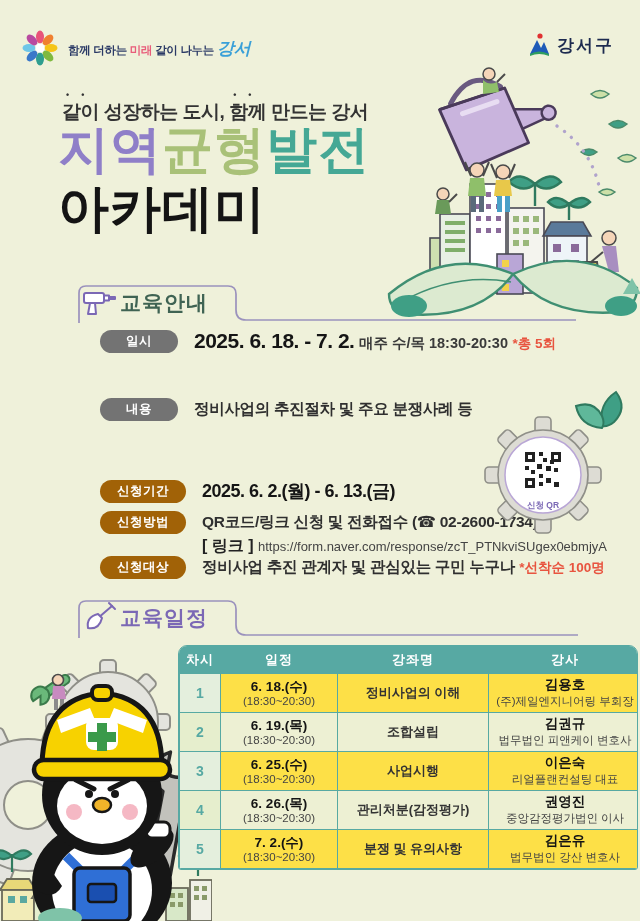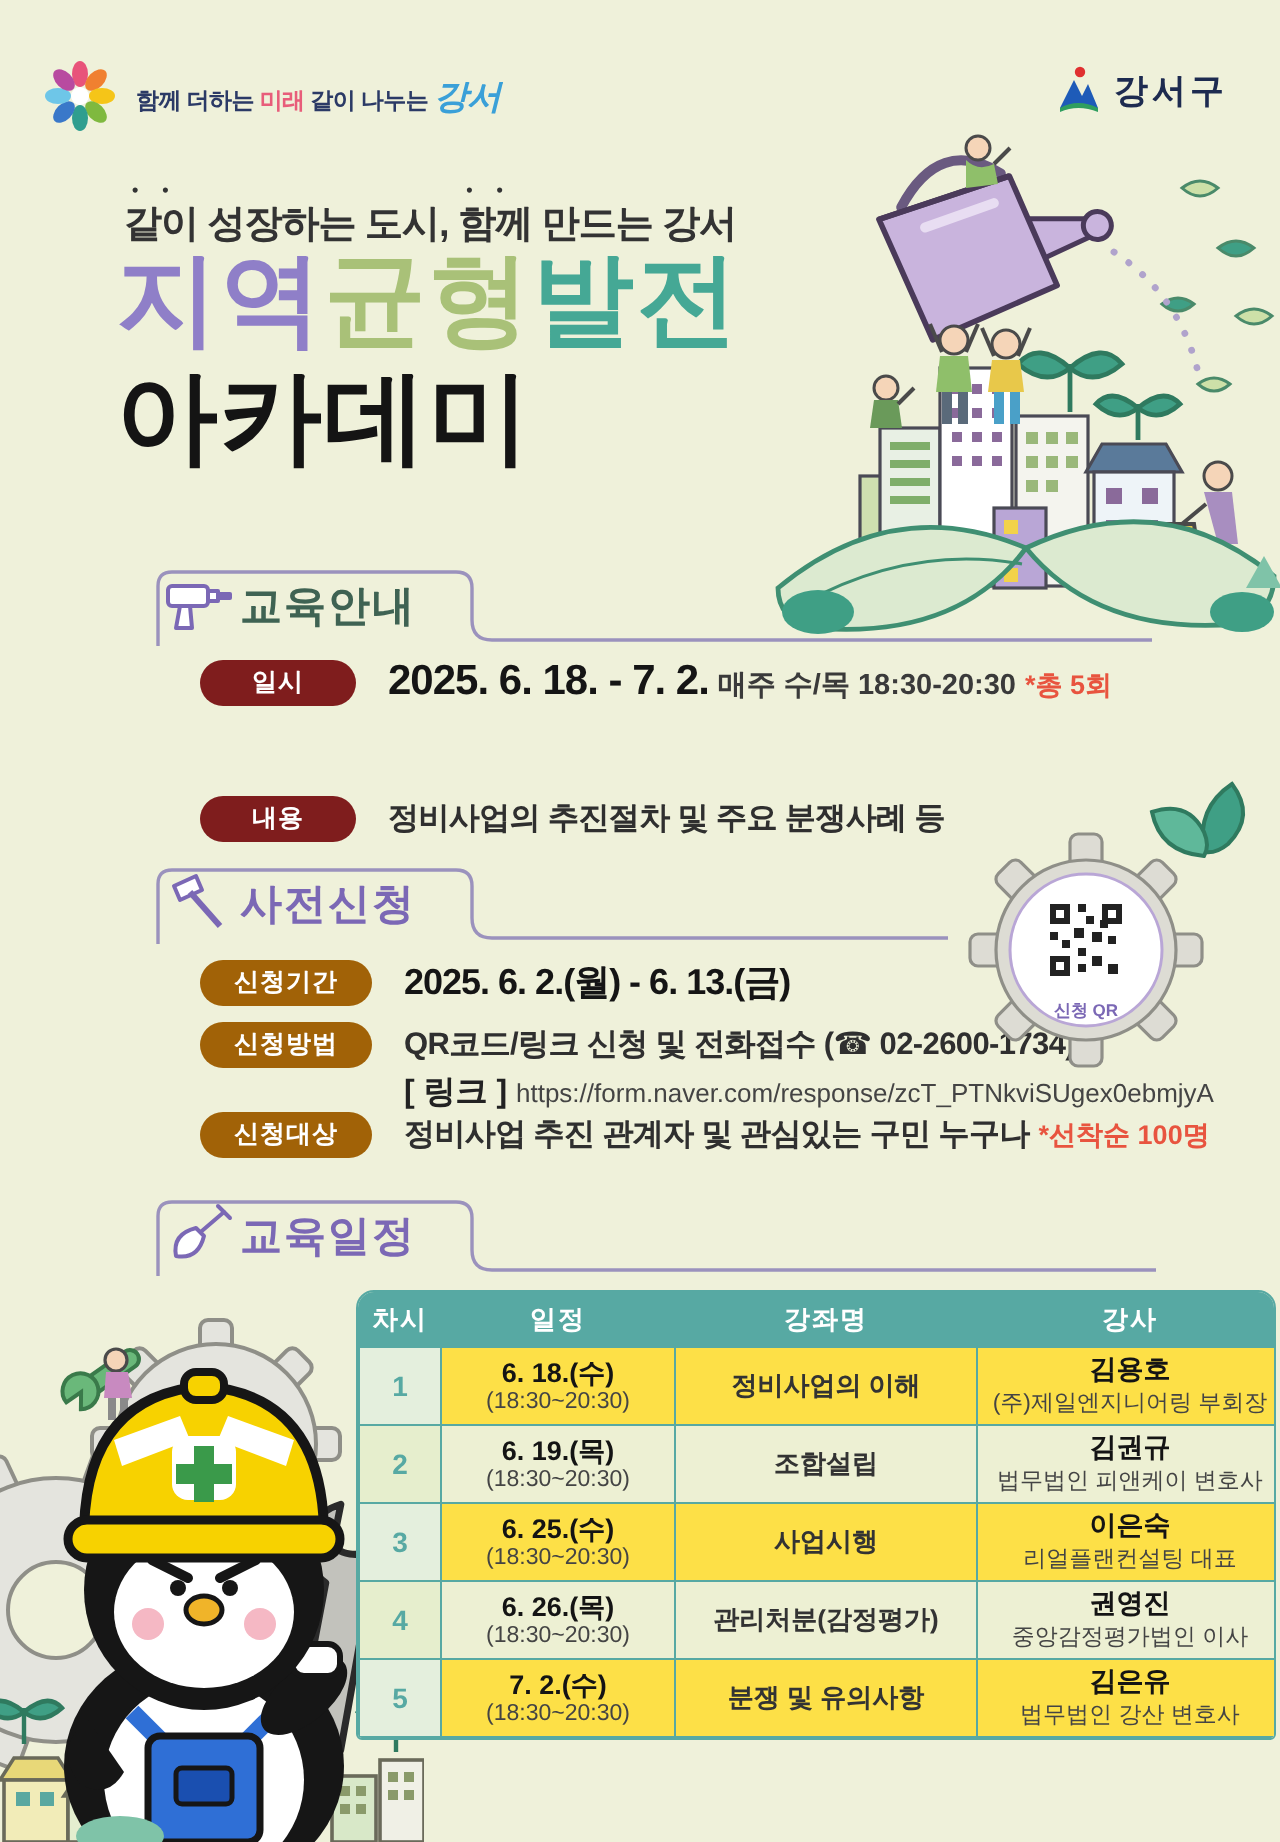--- a/index.html
+++ b/index.html
@@ -29,21 +29,21 @@
   .sec{z-index:2;}
   .sec .tab-svg{position:absolute; left:0; top:0;}
   .sec .icon{position:absolute; left:12px; top:5px;}
   .sec .sec-title{position:absolute; left:50px; top:8px; font-size:21px; font-weight:800; letter-spacing:1px;}
   .sec-title.green{color:#3f6353;}
   .sec-title.purple{color:#7b68b5;}
   
   .info-row{display:flex; align-items:center; gap:16px; z-index:2;}
   .pill{display:flex; align-items:center; justify-content:center; height:23px; border-radius:12px;
         color:#fff; font-size:12.5px; font-weight:bold; flex:none; letter-spacing:0.5px;}
-  .pill.teal{background:#7f1d1d; width:78px;}
+  .pill.teal{background:#737373; width:78px;}
   .pill.green{background:#a16207; width:86px;}
   .v-strong{font-size:21px; font-weight:800; color:#151515; letter-spacing:-0.5px;}
   .v-strong2{font-size:18px; font-weight:800; color:#151515; letter-spacing:-0.5px;}
   .v-normal{font-size:14.5px; color:#3a3a3a; font-weight:600;}
   .v-accent{font-size:13.5px; color:#e8543f; font-weight:bold;}
   .v-plain{font-size:15.5px; color:#2f2f2f; font-weight:600; letter-spacing:-0.3px;}
   .v-link-prefix{font-size:16px; font-weight:800; color:#222;}
   .v-link{font-size:13px; color:#444;}
   
   .tbl-wrap{left:178px; top:645px; width:458px; border-radius:9px 9px 3px 3px; overflow:hidden; z-index:2;
@@ -244,32 +244,20 @@
     <div class="pill teal">일시</div>
     <div><span class="v-strong">2025. 6. 18. - 7. 2.</span>
       <span class="v-normal">매주 수/목 18:30-20:30</span>
       <span class="v-accent">*총 5회</span></div>
   </div>
   <div class="abs info-row" style="left:100px; top:398px;">
     <div class="pill teal">내용</div>
     <div class="v-plain">정비사업의 추진절차 및 주요 분쟁사례 등</div>
   </div>
 
-  <div class="abs sec" style="left:70px; top:430px; width:410px; height:42px;">
-    <svg class="tab-svg" width="410" height="42" viewBox="0 0 410 42">
-      <path d="M9,42 V12 Q9,5 16,5 H158 Q166,5 166,13 V29 Q166,39 176,39 H404" fill="none" stroke="#9b92bd" stroke-width="1.7"></path>
-    </svg>
-    <svg class="icon" width="34" height="32" viewBox="0 0 34 32">
-      <g fill="#fff" stroke="#7b68b5" stroke-width="2" stroke-linejoin="round">
-        <path d="M5,8 L16,3 L19,10 L8,15 Z"></path>
-        <line x1="13" y1="11" x2="28" y2="28" stroke-width="3"></line>
-      </g>
-    </svg>
-    <div class="sec-title purple">사전신청</div>
-  </div>
   <div class="abs info-row" style="left:100px; top:479px;">
     <div class="pill green">신청기간</div>
     <div class="v-strong2">2025. 6. 2.(월) - 6. 13.(금)</div>
   </div>
   <div class="abs info-row" style="left:100px; top:511px;">
     <div class="pill green">신청방법</div>
     <div class="v-plain">QR코드/링크 신청 및 전화접수 (☎ 02-2600-1734)</div>
   </div>
   <div class="abs" style="left:202px; top:536px; z-index:2;">
     <span class="v-link-prefix">[ 링크 ]</span>

